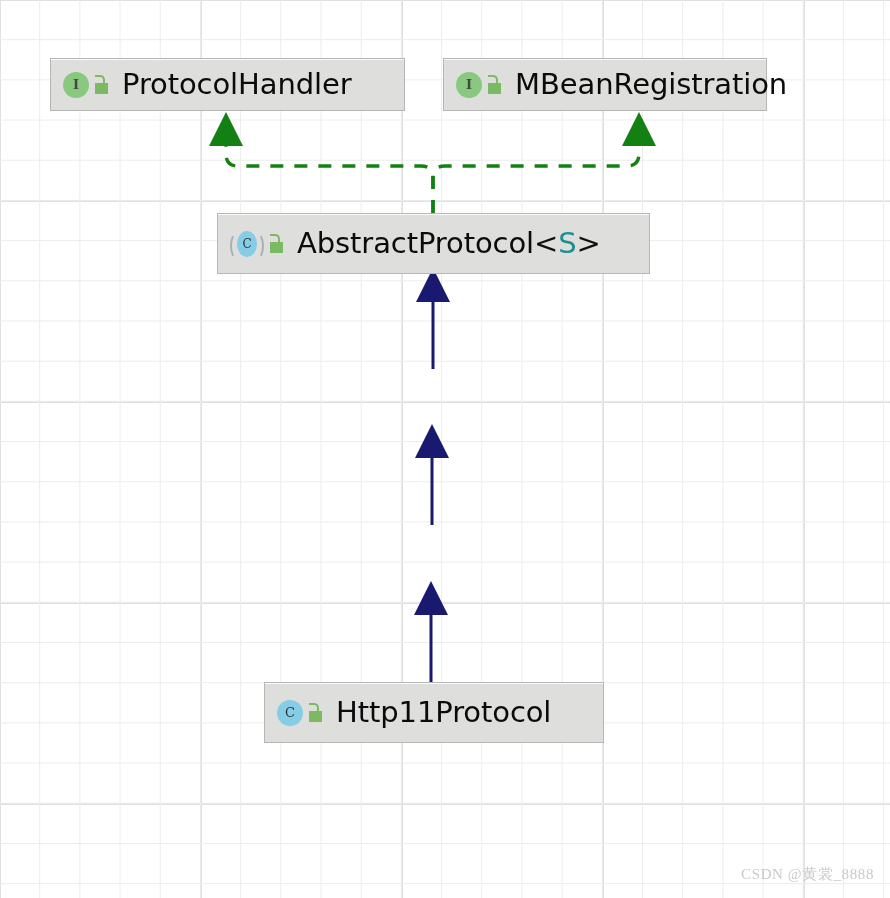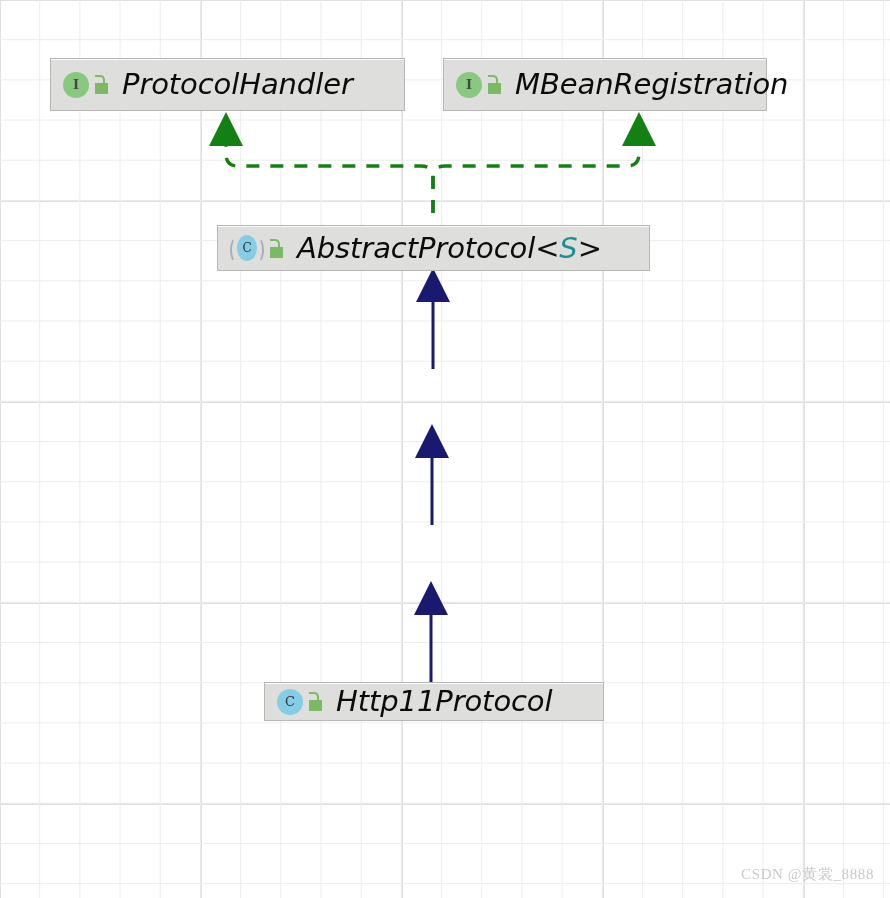--- a/index.html
+++ b/index.html
@@ -50,21 +50,20 @@
     padding: 0 16px 0 12px;
     white-space: nowrap;
   }
   .node .label {
     font-size: 29px;
     line-height: 1;
     color: #0b0b0b;
     letter-spacing: -0.1px;
     margin-left: 12px;
     font-weight: 400;
-    font-style: italic;
   }
   .node .label .generic {
     color: #0f0f0f;
   }
   .node .label .tparam {
     color: #1a9090;
   }
 
   
   .icon-stack {
@@ -232,40 +231,40 @@
     <span class="icon-stack">
       <span class="ico-interface"></span>
       <span class="ico-lock">
         <span class="shackle"></span>
           <span class="body"></span>
       </span>
     </span>
     <span class="label">MBeanRegistration</span>
   </div>
 
-  <div class="node" style="left:217px; top:213px; width:433px; height:46px;margin-top:12px;">
+  <div class="node" style="left:217px; top:213px; width:433px; height:61px;">
     <span class="icon-stack">
       <span class="ico-abstract">
         <span class="paren l"></span>
           <span class="core"></span>
           <span class="paren r"></span>
       </span>
       <span class="ico-lock">
         <span class="shackle"></span>
           <span class="body"></span>
       </span>
     </span>
     <span class="label">
       <span>AbstractProtocol</span><span class="generic">&lt;</span><span class="tparam">S</span><span class="generic">&gt;</span>
     </span>
   </div>
 
 
 
-  <div class="node" style="left:264px; top:682px; width:340px; height:39px;">
+  <div class="node" style="left:264px; top:682px; width:340px; height:61px;">
     <span class="icon-stack">
       <span class="ico-class"></span>
       <span class="ico-lock">
         <span class="shackle"></span>
           <span class="body"></span>
       </span>
     </span>
     <span class="label">Http11Protocol</span>
   </div>
 

